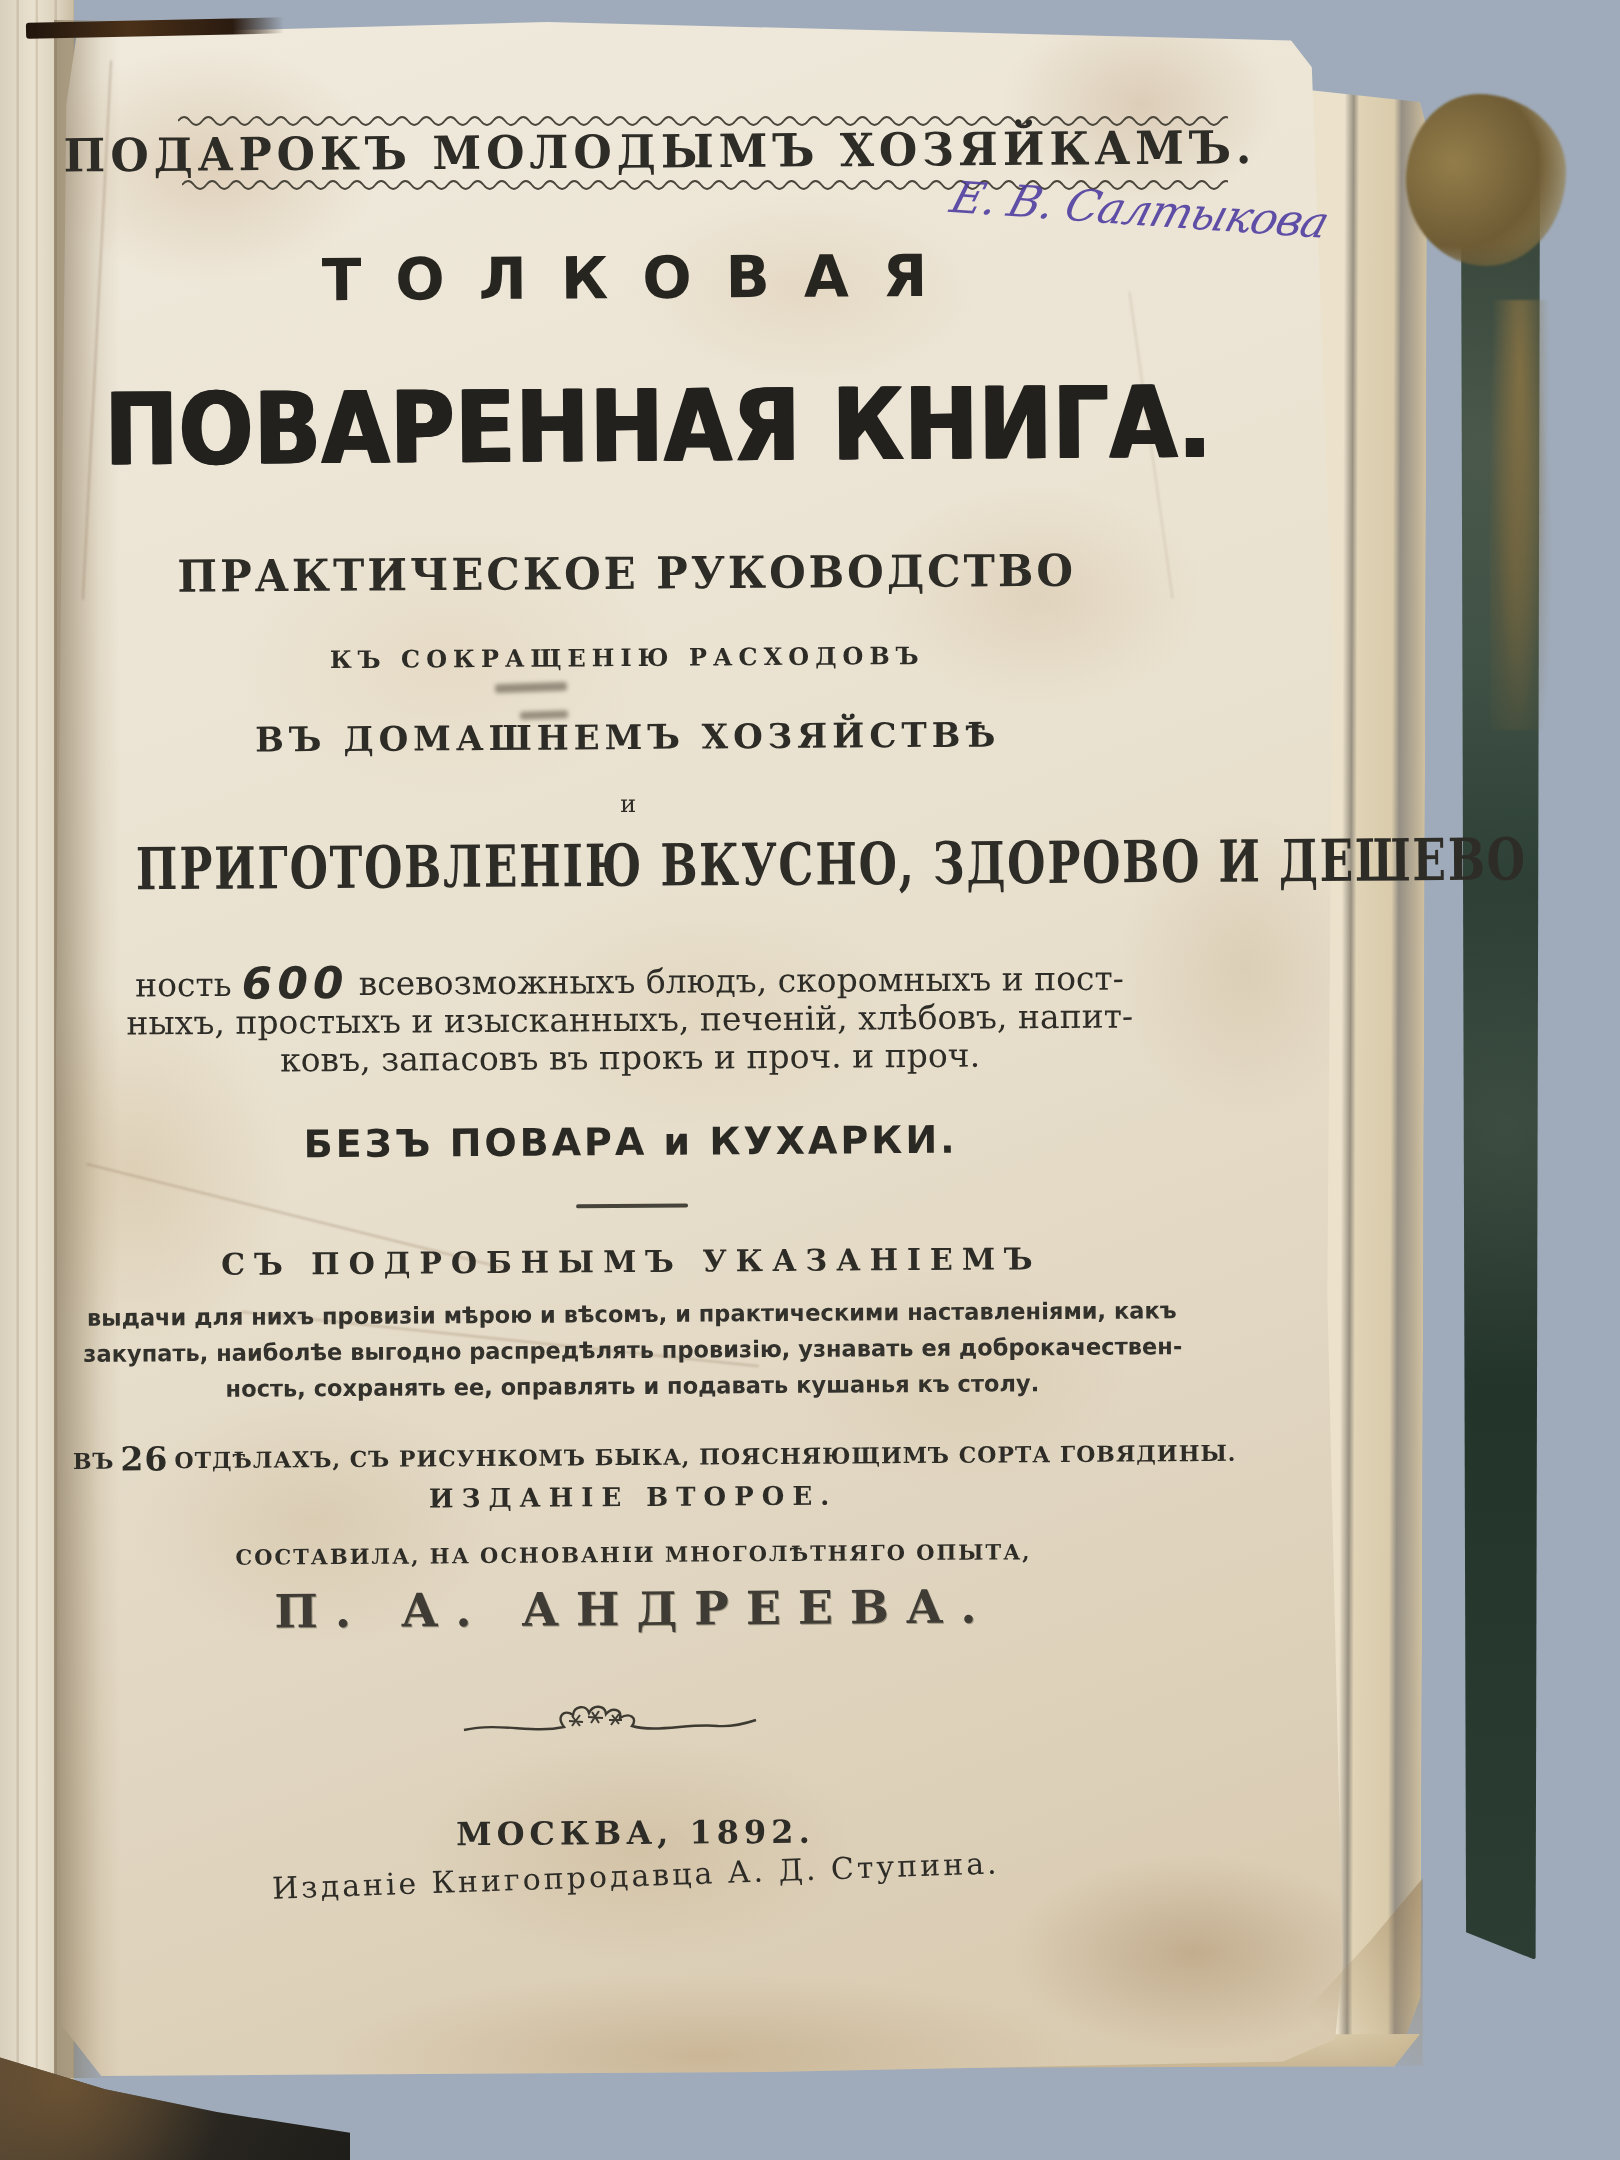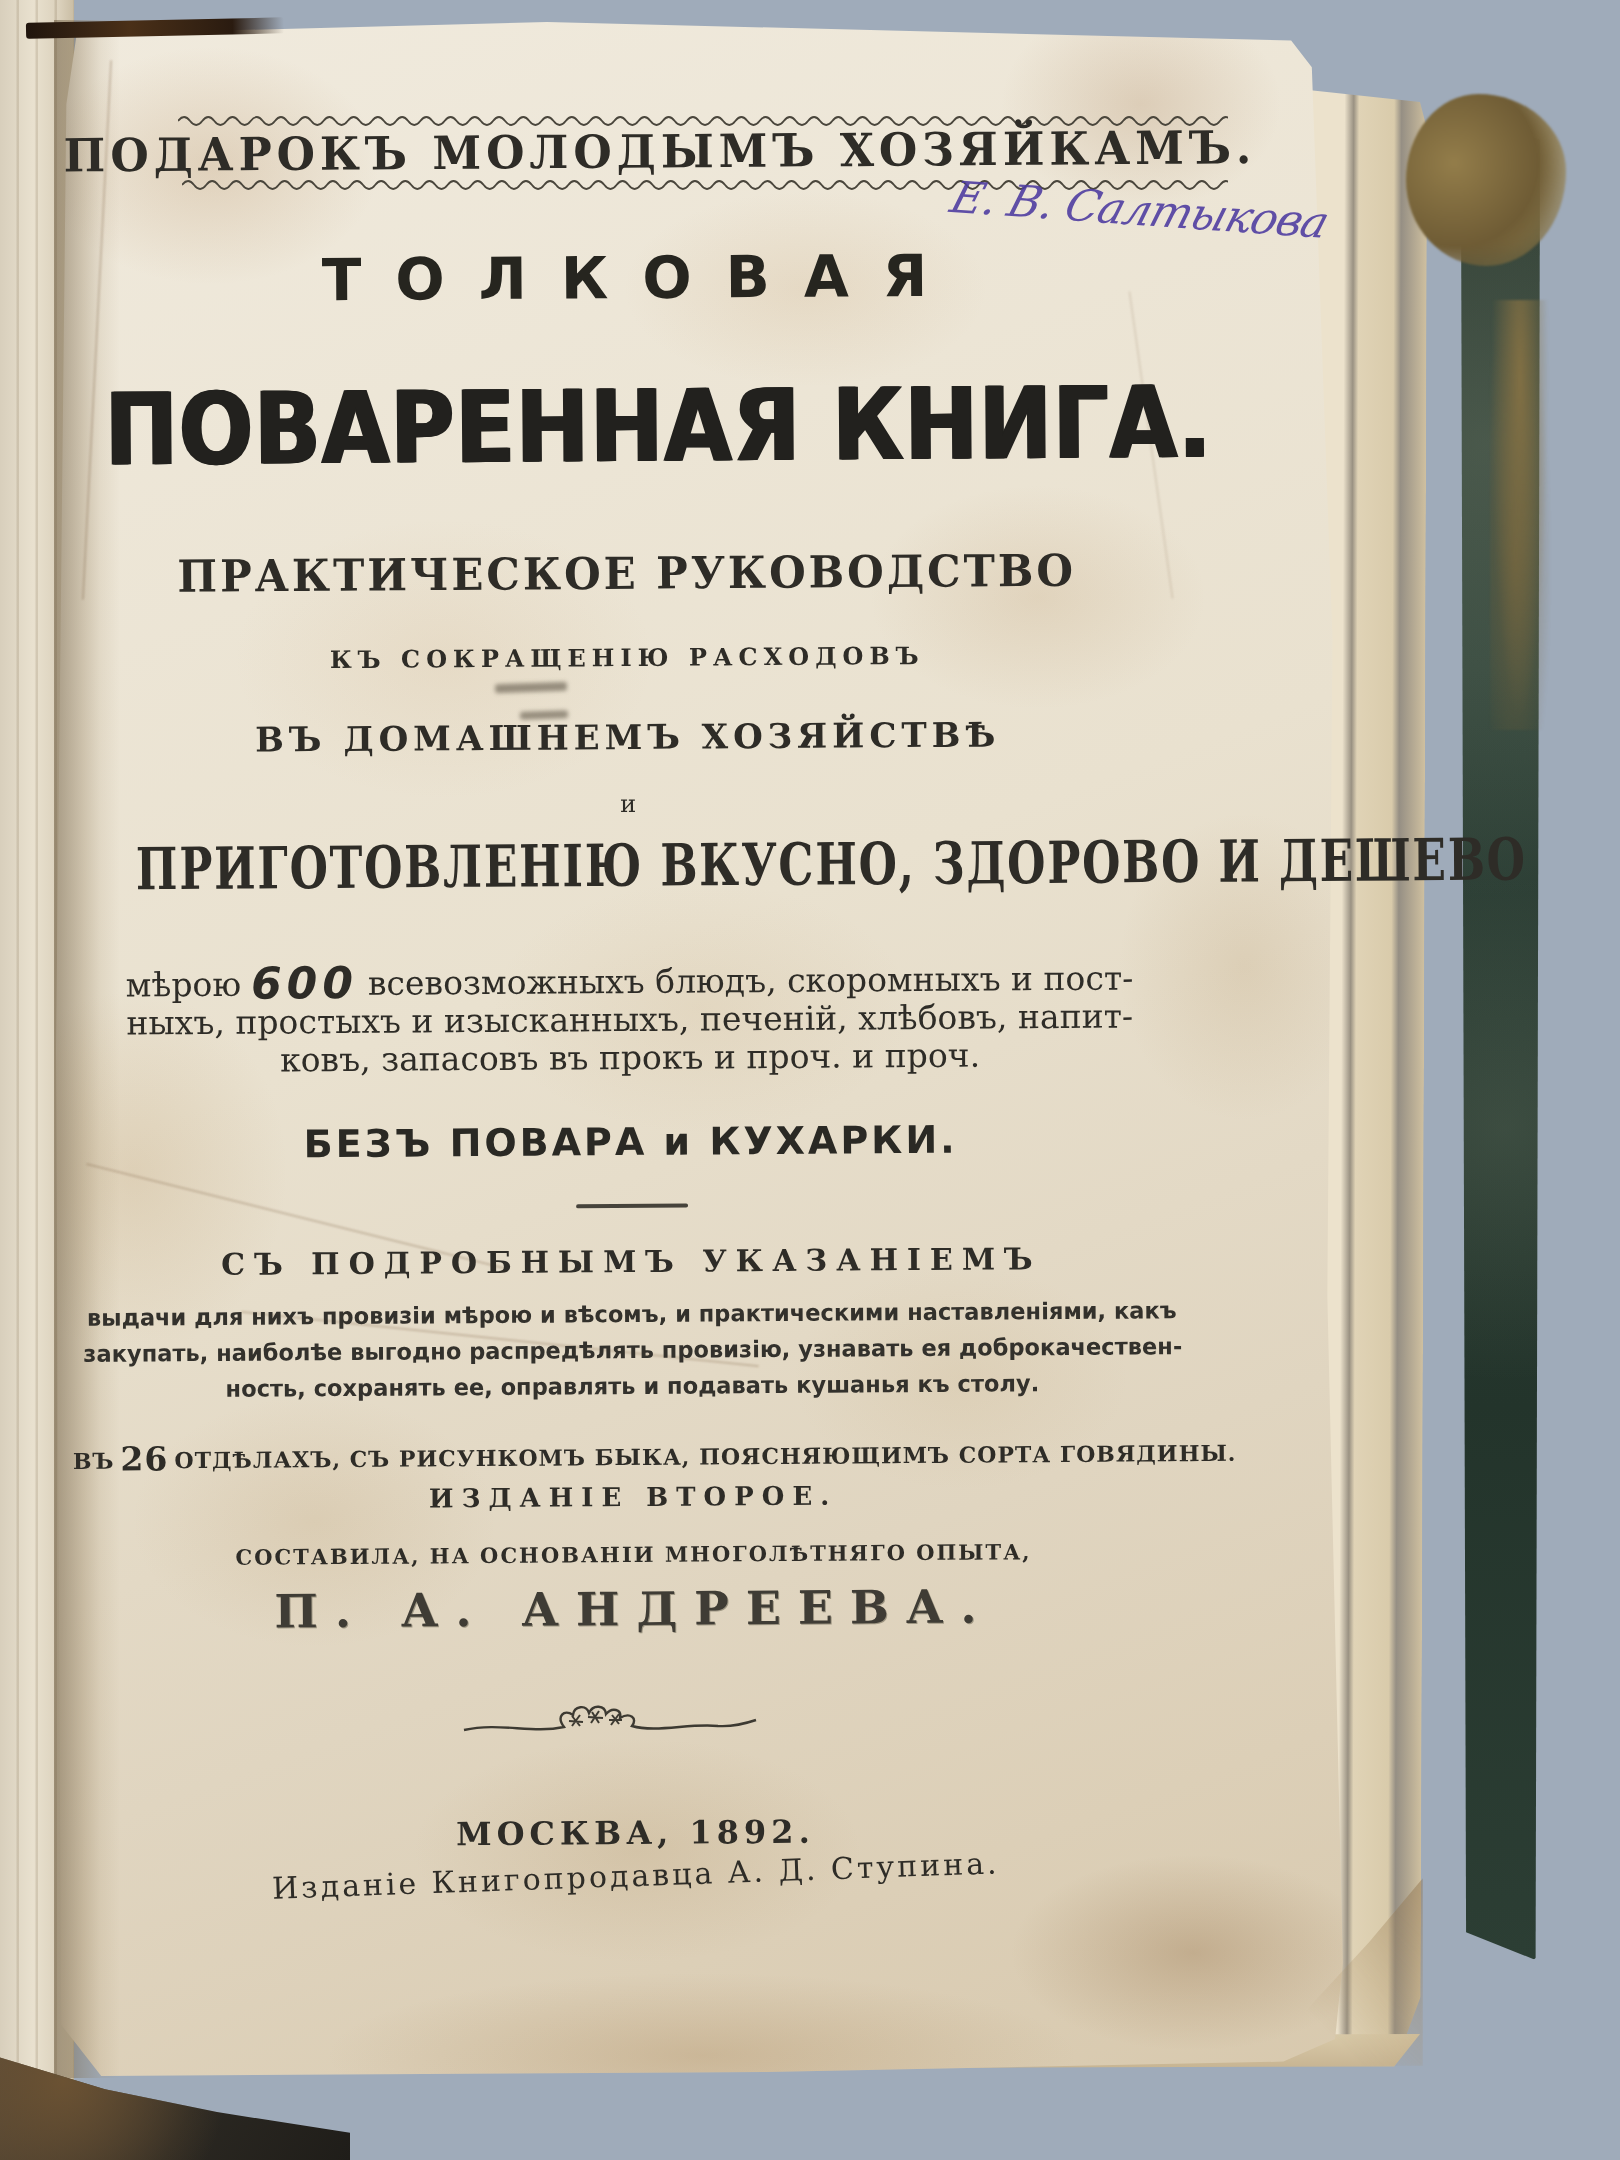--- a/index.html
+++ b/index.html
@@ -149,21 +149,21 @@
     <div class="line serif l-series">ПОДАРОКЪ МОЛОДЫМЪ ХОЗЯЙКАМЪ.</div>
     <div class="line sans l-pretitle">ТОЛКОВАЯ</div>
     <div class="line sans l-maintitle">ПОВАРЕННАЯ КНИГА.</div>
     <div class="line serif l-sub1">ПРАКТИЧЕСКОЕ РУКОВОДСТВО</div>
     <div class="line serif l-sub2">КЪ СОКРАЩЕНІЮ РАСХОДОВЪ</div>
     <div class="line serif l-sub3">ВЪ ДОМАШНЕМЪ ХОЗЯЙСТВѢ</div>
     <div class="line serif l-conj">и</div>
     <div class="line serif l-sub4">ПРИГОТОВЛЕНІЮ ВКУСНО, ЗДОРОВО И ДЕШЕВО</div>
 
     <div class="line serif contents">
-      <span>мѣрою</span><span class="big-num">600</span><span>всевозможныхъ блюдъ, скоромныхъ и пост-</span><br>
+      <span>ность</span><span class="big-num">600</span><span>всевозможныхъ блюдъ, скоромныхъ и пост-</span><br>
       <span>ныхъ, простыхъ и изысканныхъ, печеній, хлѣбовъ, напит-</span><br>
       <span>ковъ, запасовъ въ прокъ и проч. и проч.</span>
     </div>
 
     <div class="line sans l-nocook">БЕЗЪ ПОВАРА и КУХАРКИ.</div>
     <div class="mid-rule"></div>
     <div class="line serif l-index-h">СЪ ПОДРОБНЫМЪ УКАЗАНІЕМЪ</div>
 
     <div class="line sans index-notes">
       <span>выдачи для нихъ провизіи мѣрою и вѣсомъ, и практическими наставленіями, какъ</span><br>

